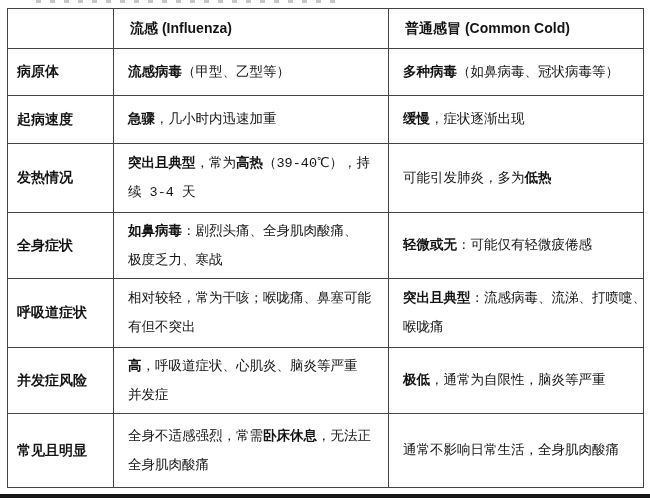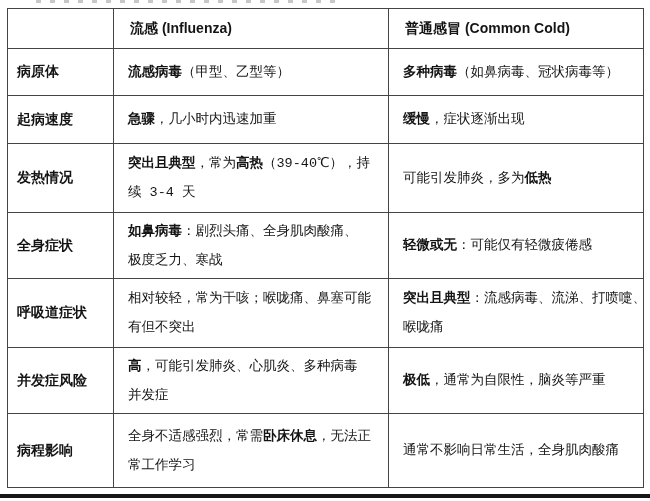--- a/index.html
+++ b/index.html
@@ -145,32 +145,32 @@
           <div class="line"><span>有但不突出</span></div>
         </td>
         <td class="c2">
           <div class="line"><span class="bold">突出且典型</span><span>：流感病毒、流涕、打喷嚏、</span></div>
           <div class="line"><span>喉咙痛</span></div>
         </td>
       </tr>
       <tr class="r5">
         <td class="c0">并发症风险</td>
         <td class="c1">
-          <div class="line"><span class="bold">高</span><span>，可能引发肺炎、心肌炎、多种病毒</span></div>
+          <div class="line"><span class="bold">高</span><span>，呼吸道症状、心肌炎、脑炎等严重</span></div>
           <div class="line"><span>并发症</span></div>
         </td>
         <td class="c2">
           <div class="line"><span class="bold">极低</span><span>，通常为自限性，脑炎等严重</span></div>
         </td>
       </tr>
       <tr class="r6">
-        <td class="c0">病程影响</td>
+        <td class="c0">常见且明显</td>
         <td class="c1">
           <div class="line"><span>全身不适感强烈，常需</span><span class="bold">卧床休息</span><span>，无法正</span></div>
-          <div class="line"><span>常工作学习</span></div>
+          <div class="line"><span>全身肌肉酸痛</span></div>
         </td>
         <td class="c2">
           <div class="line"><span>通常不影响日常生活，全身肌肉酸痛</span></div>
         </td>
       </tr>
     </tbody>
 </table>
 
 <div class="bottom-bar"></div>
 

